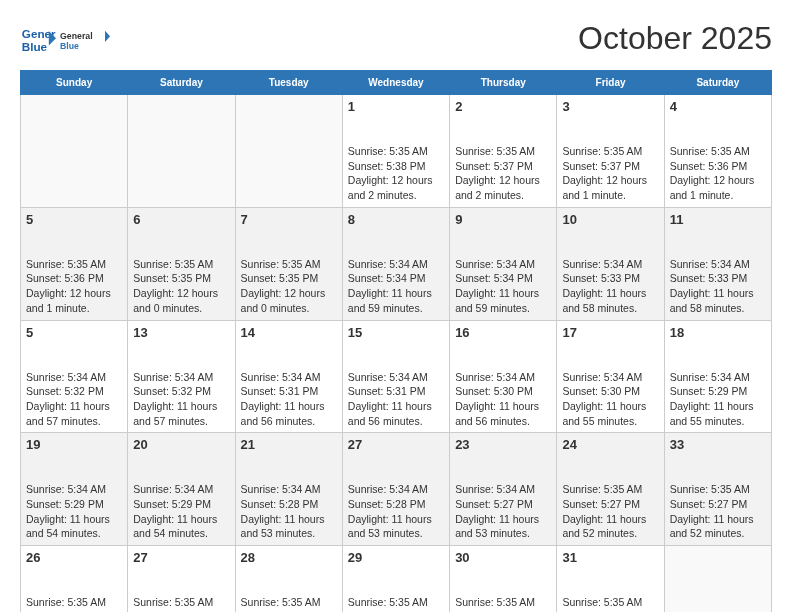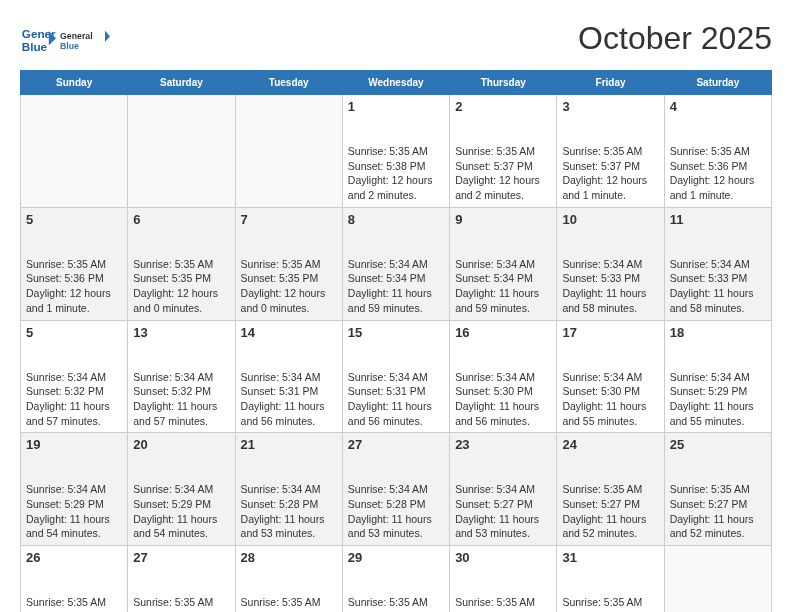--- a/index.html
+++ b/index.html
@@ -220,21 +220,21 @@
         </td>
         <td>
           <span class="day-num">23</span>
           <div class="day-detail">Sunrise: 5:34 AM<br>Sunset: 5:27 PM<br>Daylight: 11 hours<br>and 53 minutes.</div>
         </td>
         <td>
           <span class="day-num">24</span>
           <div class="day-detail">Sunrise: 5:35 AM<br>Sunset: 5:27 PM<br>Daylight: 11 hours<br>and 52 minutes.</div>
         </td>
         <td>
-          <span class="day-num">25</span>
+          <span class="day-num">33</span>
           <div class="day-detail">Sunrise: 5:35 AM<br>Sunset: 5:27 PM<br>Daylight: 11 hours<br>and 52 minutes.</div>
         </td>
       </tr>
       <tr>
         <td>
           <span class="day-num">26</span>
           <div class="day-detail">Sunrise: 5:35 AM<br>Sunset: 5:26 PM<br>Daylight: 11 hours<br>and 51 minutes.</div>
         </td>
         <td>
           <span class="day-num">27</span>

